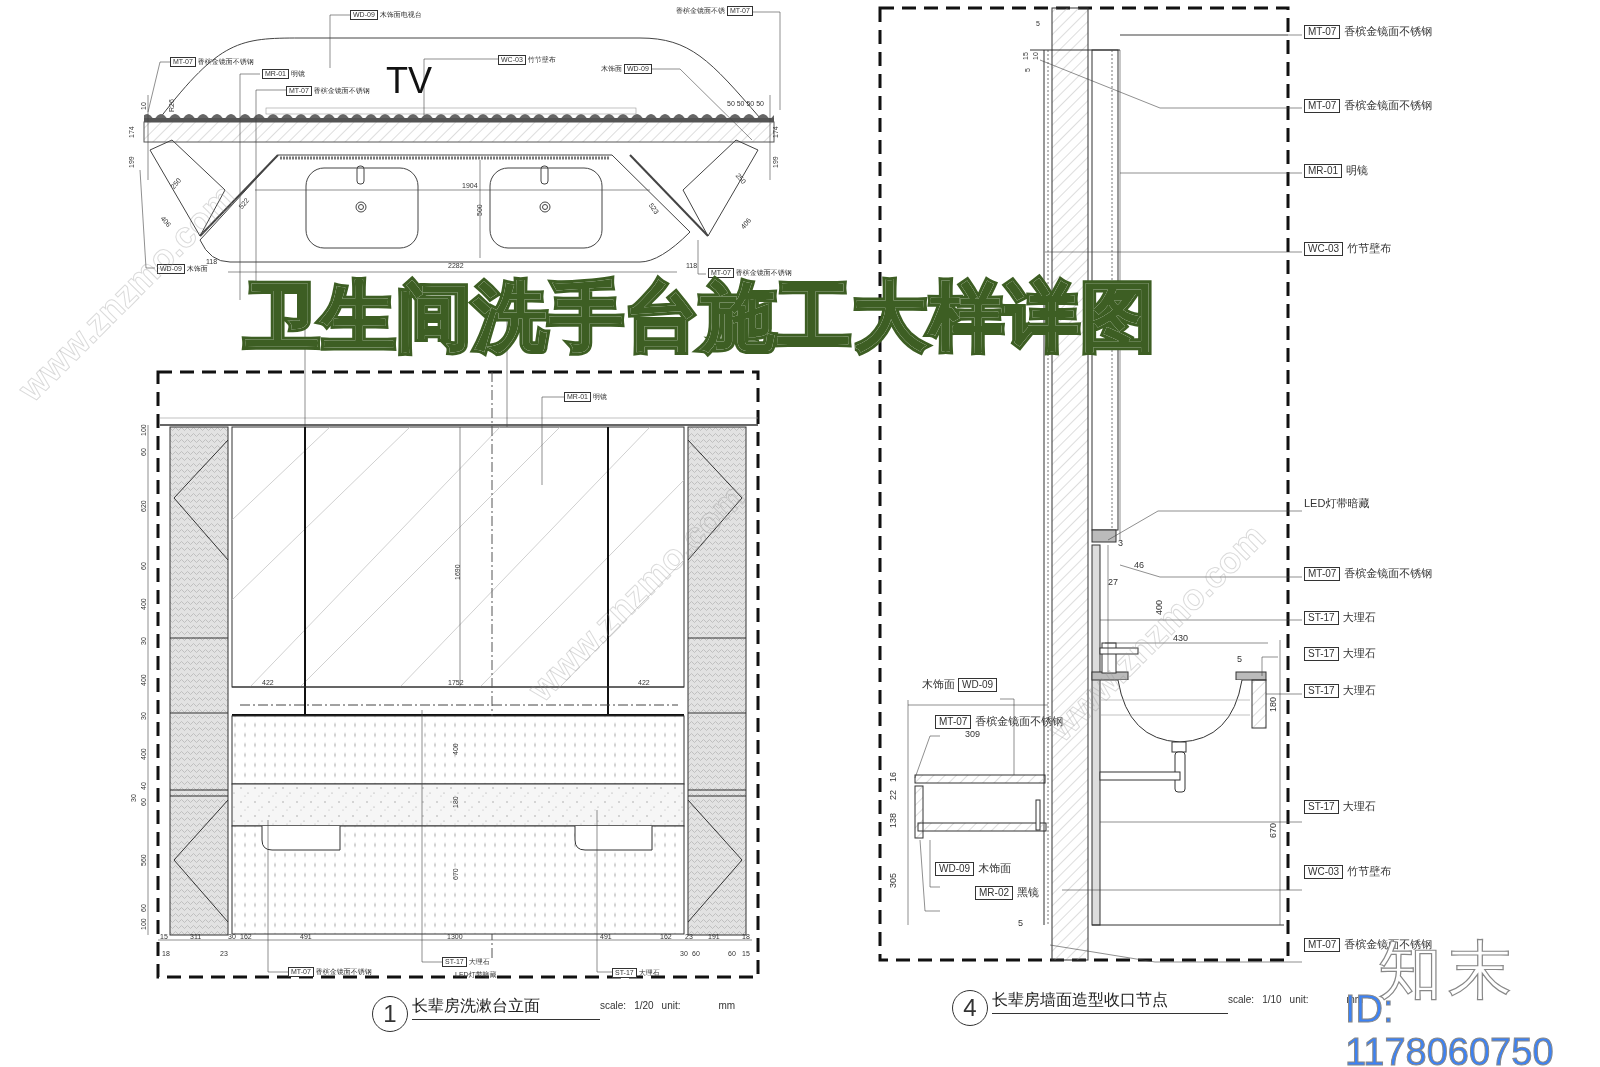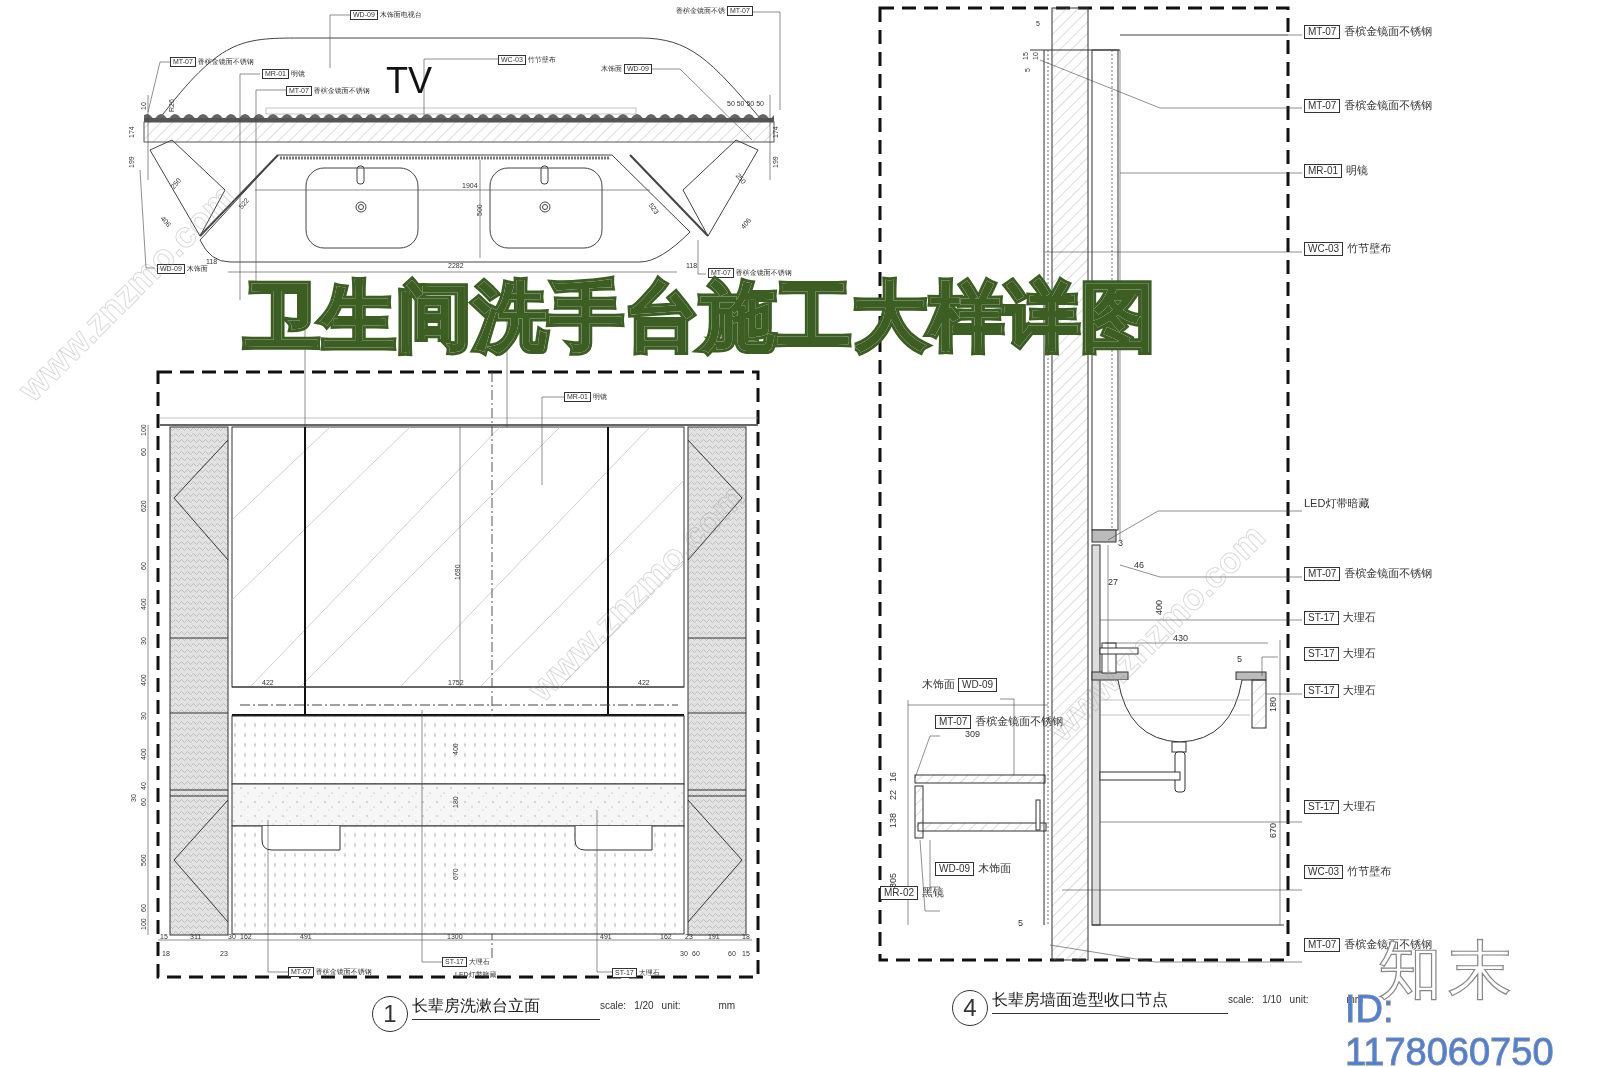--- a/index.html
+++ b/index.html
@@ -402,21 +402,21 @@
     <span class="code">WD-09</span>
   </div>
 <div class="tag" style="left:935px;top:714px;">
     <span class="code">MT-07</span>
     <span>香槟金镜面不锈钢</span>
   </div>
 <div class="tag" style="left:935px;top:861px;">
     <span class="code">WD-09</span>
     <span>木饰面</span>
   </div>
-<div class="tag" style="left:880px;top:885px;">
+<div class="tag" style="left:975px;top:885px;">
     <span class="code">MR-02</span>
     <span>黑镜</span>
   </div>
 
 <div class="dim sm" style="left:1036px;top:20px;">5</div>
 <div class="dim sm v" style="left:1022px;top:60px;">15</div>
 <div class="dim sm v" style="left:1032px;top:60px;">10</div>
 <div class="dim sm v" style="left:1024px;top:72px;">5</div>
 <div class="dim" style="left:1118px;top:538px;">3</div>
 <div class="dim" style="left:1134px;top:560px;">46</div>

